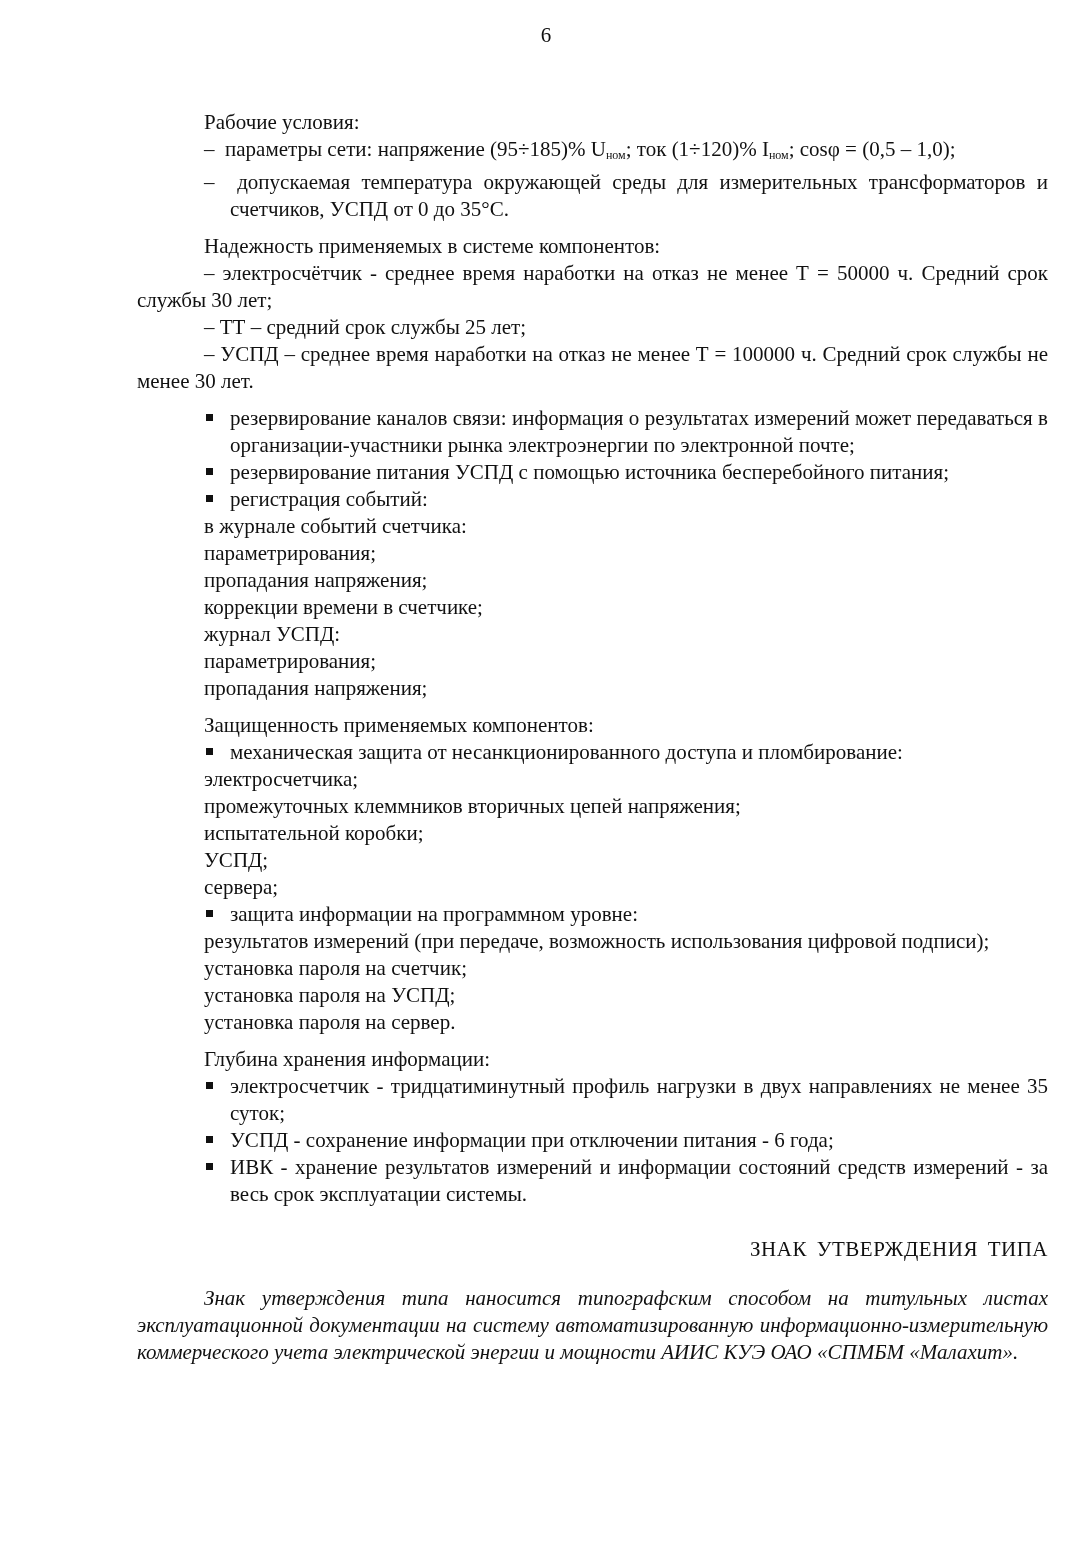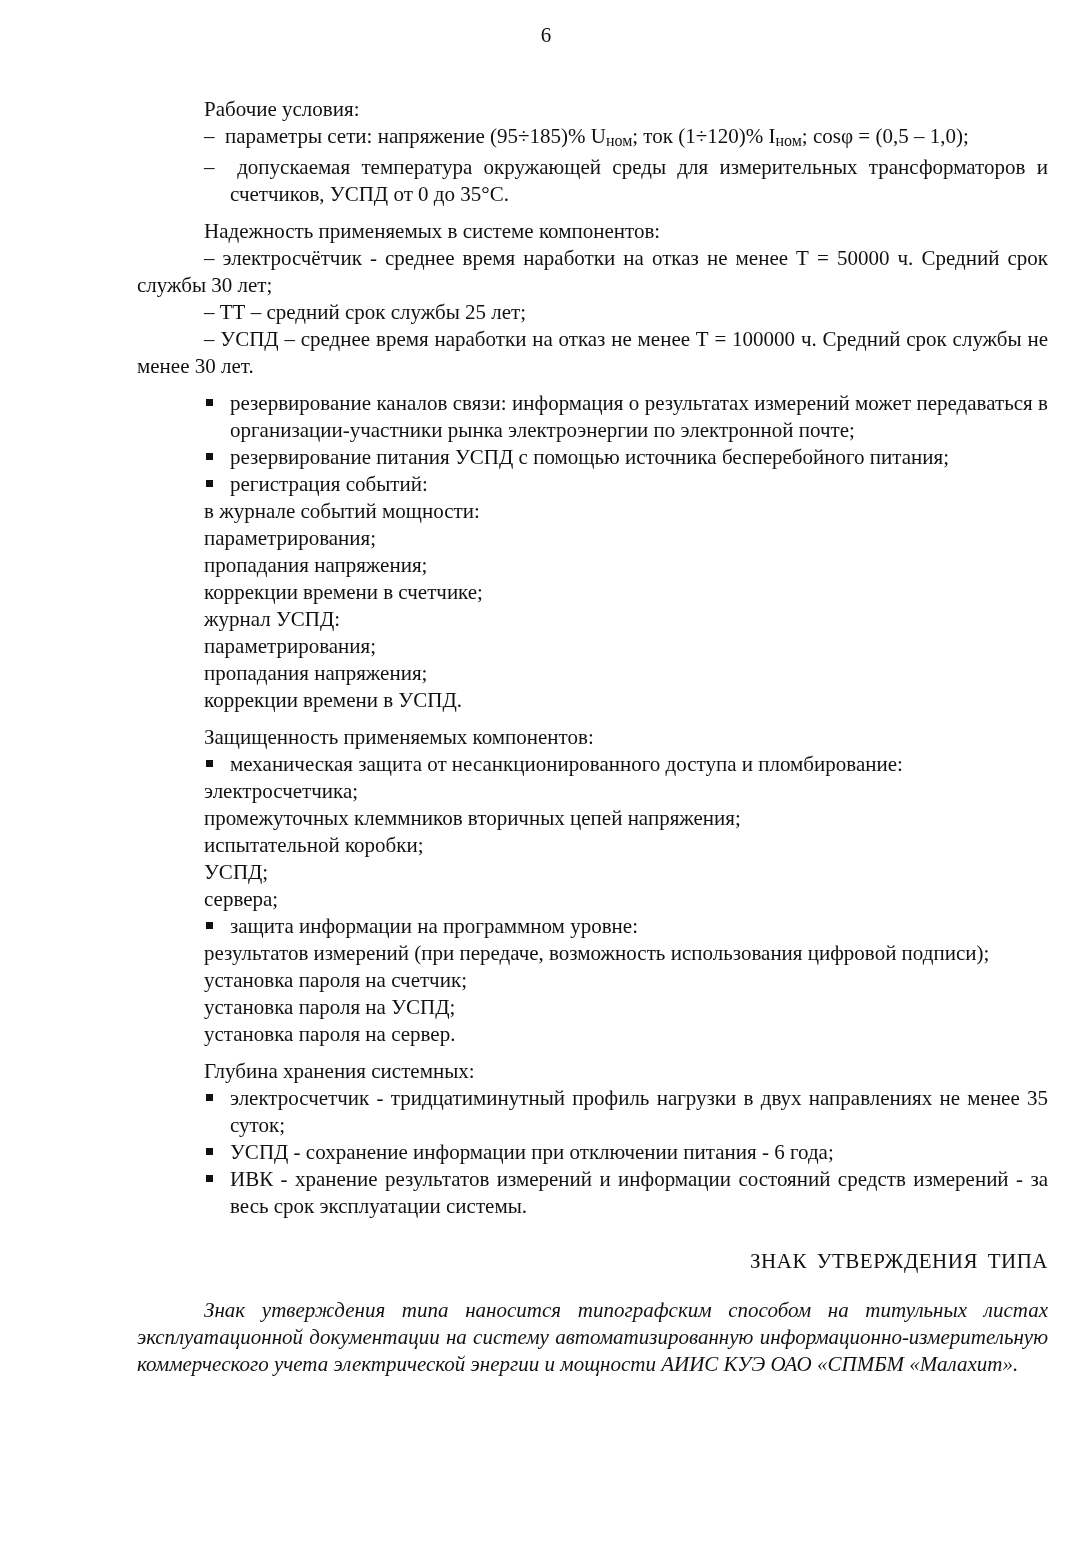--- a/index.html
+++ b/index.html
@@ -5,36 +5,36 @@
     html, body { margin: 0; padding: 0; background: #ffffff; }
     body {
       width: 1092px; height: 1560px; position: relative; overflow: hidden;
       font-family: "Liberation Serif", "DejaVu Serif", serif;
       color: #111111; font-size: 21px; line-height: 27px;
     }
     .page-number {
       position: absolute; left: 0; width: 1092px; top: 22px; text-align: center;
       font-size: 21px;
     }
-    .content { position: absolute; left: 137px; width: 911px; top: 96px; }
+    .content { position: absolute; left: 137px; width: 911px; top: 109px; }
     .heading { padding-left: 67px; margin: 0; }
     .dash-item { padding-left: 93px; text-indent: -26px; margin: 0; }
     .hang-dash { text-indent: 67px; margin: 0; text-align: justify; }
     .bullet-item { padding-left: 93px; position: relative; margin: 0; text-align: justify; }
     .bullet-item .sq {
       position: absolute; left: 69px; top: 9px; width: 7px; height: 7px; background: #111;
     }
     .plain { padding-left: 67px; margin: 0; }
     .plain-hang { padding-left: 93px; text-indent: -26px; margin: 0; text-align: justify; }
     .gap-m { height: 10px; }
     .title {
       text-align: right; margin: 0; letter-spacing: 0.5px; word-spacing: 4px;
     }
     .para { text-indent: 67px; text-align: justify; margin: 0; font-style: italic; }
-    sub.small { font-size: 16px; vertical-align: -3px; }
+    sub.small { font-size: 12px; vertical-align: -3px; }
   </style>
 </head>
 <body>
 
 <div class="page-number">6</div>
 
 <div class="content">
 
   <section>
     <p class="heading">Рабочие условия:</p>
@@ -50,28 +50,27 @@
     <p class="hang-dash">– ТТ – средний срок службы 25 лет;</p>
     <p class="hang-dash">– УСПД – среднее время наработки на отказ не менее Т = 100000 ч. Средний срок службы не менее 30 лет.</p>
   </section>
 
   <div class="gap-m"></div>
 
   <section>
     <p class="bullet-item"><span class="sq"></span><span>резервирование каналов связи: информация о результатах измерений может передаваться в организации-участники рынка электроэнергии по электронной почте;</span></p>
     <p class="bullet-item"><span class="sq"></span><span>резервирование питания УСПД с помощью источника бесперебойного питания;</span></p>
     <p class="bullet-item"><span class="sq"></span><span>регистрация событий:</span></p>
-    <p class="plain">в журнале событий мощности:</p>
+    <p class="plain">в журнале событий счетчика:</p>
     <p class="plain">параметрирования;</p>
     <p class="plain">пропадания напряжения;</p>
     <p class="plain">коррекции времени в счетчике;</p>
     <p class="plain">журнал УСПД:</p>
     <p class="plain">параметрирования;</p>
     <p class="plain">пропадания напряжения;</p>
-    <p class="plain">коррекции времени в УСПД.</p>
   </section>
 
   <div class="gap-m"></div>
 
   <section>
     <p class="heading">Защищенность применяемых компонентов:</p>
     <p class="bullet-item"><span class="sq"></span><span>механическая защита от несанкционированного доступа и пломбирование:</span></p>
     <p class="plain">электросчетчика;</p>
     <p class="plain">промежуточных клеммников вторичных цепей напряжения;</p>
     <p class="plain">испытательной коробки;</p>
@@ -80,21 +79,21 @@
     <p class="bullet-item"><span class="sq"></span><span>защита информации на программном уровне:</span></p>
     <p class="plain-hang" style="padding-left:93px;">результатов измерений (при передаче, возможность использования цифровой подписи);</p>
     <p class="plain">установка пароля на счетчик;</p>
     <p class="plain">установка пароля на УСПД;</p>
     <p class="plain">установка пароля на сервер.</p>
   </section>
 
   <div class="gap-m"></div>
 
   <section>
-    <p class="heading">Глубина хранения системных:</p>
+    <p class="heading">Глубина хранения информации:</p>
     <p class="bullet-item"><span class="sq"></span><span>электросчетчик - тридцатиминутный профиль нагрузки в двух направлениях не менее 35 суток;</span></p>
     <p class="bullet-item"><span class="sq"></span><span>УСПД - сохранение информации при отключении питания - 6 года;</span></p>
     <p class="bullet-item"><span class="sq"></span><span>ИВК - хранение результатов измерений и информации состояний средств измерений - за весь срок эксплуатации системы.</span></p>
   </section>
 
   <div style="height:28px;"></div>
 
   <section>
     <p class="title">ЗНАК УТВЕРЖДЕНИЯ ТИПА</p>
     <div style="height:22px;"></div>

